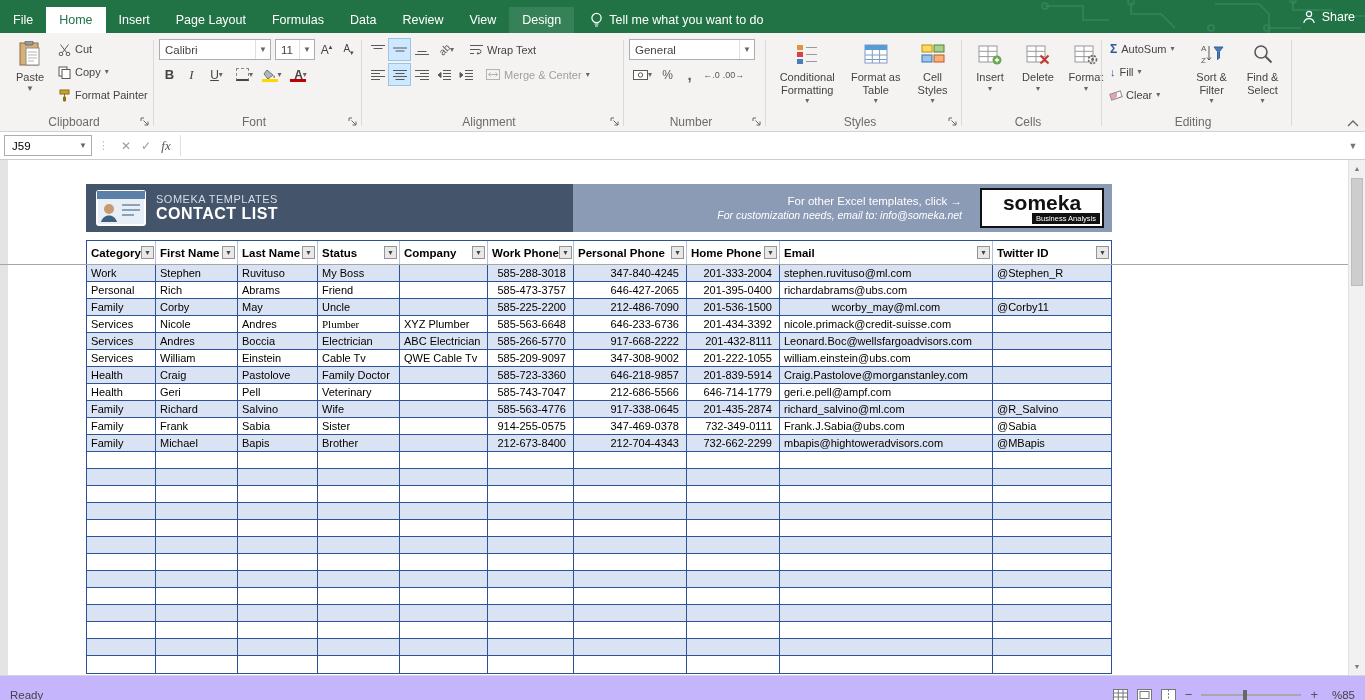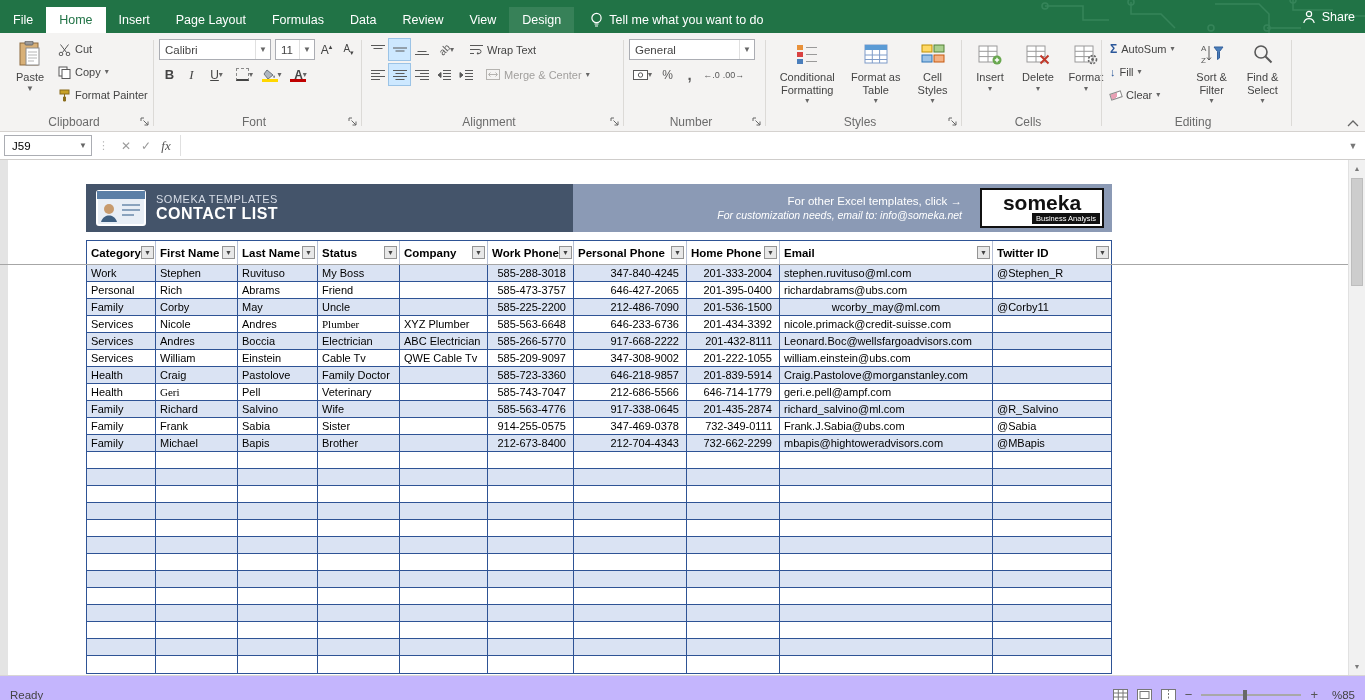--- a/index.html
+++ b/index.html
@@ -653,21 +653,21 @@
             <div class="tcell" style="width: 82px;">Family Doctor</div>
             <div class="tcell" style="width: 88px;"></div>
             <div class="tcell num" style="width: 86px;">585-723-3360</div>
             <div class="tcell num" style="width: 113px;">646-218-9857</div>
             <div class="tcell num" style="width: 93px;">201-839-5914</div>
             <div class="tcell" style="width: 213px;">Craig.Pastolove@morganstanley.com</div>
             <div class="tcell" style="width: 118px;"></div>
           </div>
           <div class="trow">
             <div class="tcell" style="width: 69px;">Health</div>
-            <div class="tcell" style="width: 82px; font-family: Liberation Serif, serif;">Geri</div>
+            <div class="tcell" style="width: 82px;">Geri</div>
             <div class="tcell" style="width: 80px;">Pell</div>
             <div class="tcell" style="width: 82px;">Veterinary</div>
             <div class="tcell" style="width: 88px;"></div>
             <div class="tcell num" style="width: 86px;">585-743-7047</div>
             <div class="tcell num" style="width: 113px;">212-686-5566</div>
             <div class="tcell num" style="width: 93px;">646-714-1779</div>
             <div class="tcell" style="width: 213px;">geri.e.pell@ampf.com</div>
             <div class="tcell" style="width: 118px;"></div>
           </div>
           <div class="trow banded">

